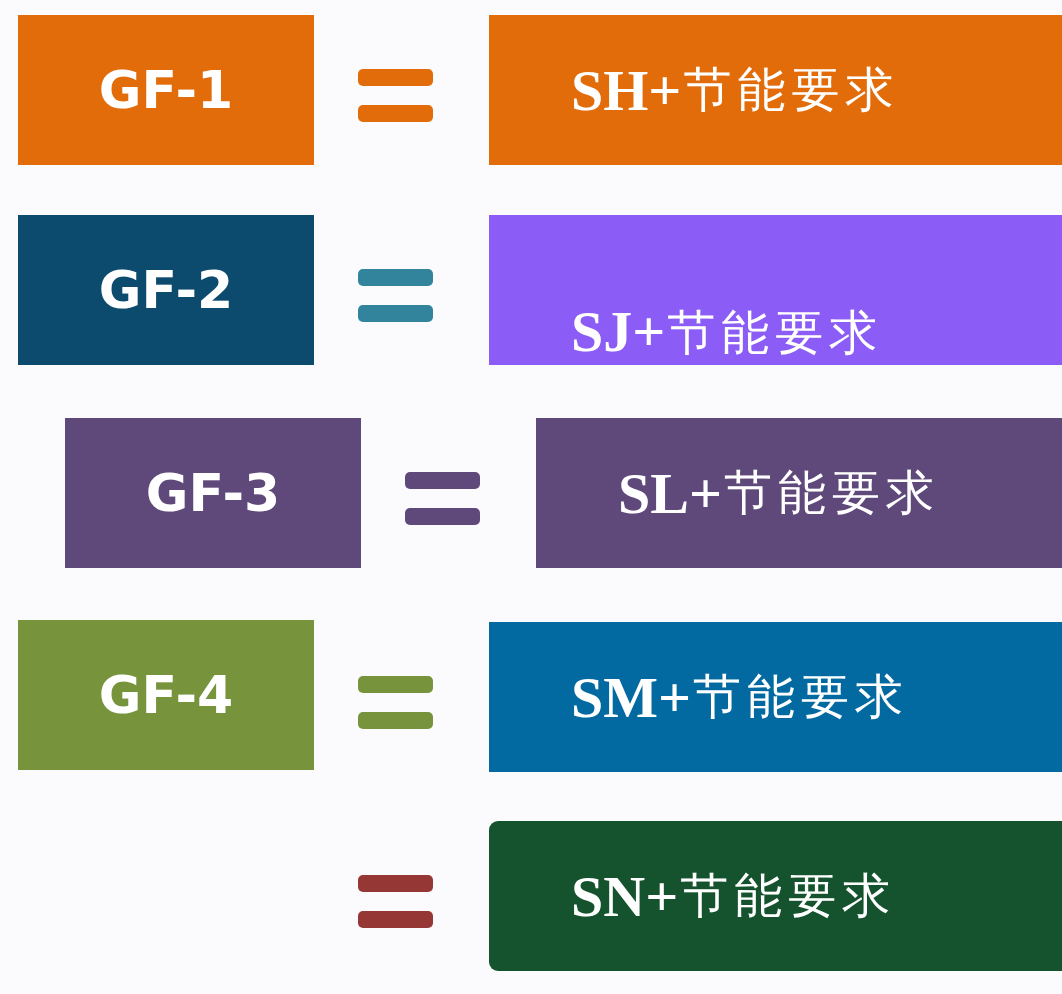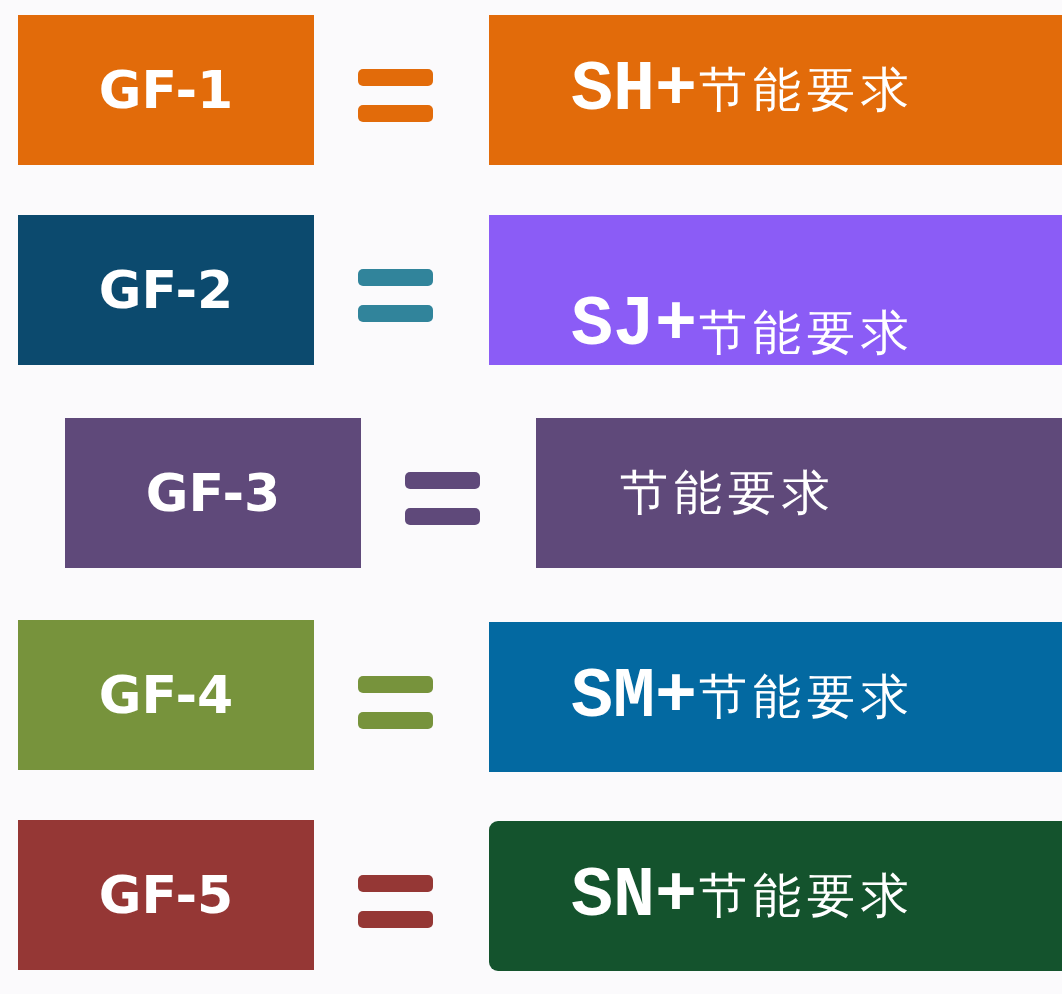--- a/index.html
+++ b/index.html
@@ -37,23 +37,23 @@
     .right-box {
       position: absolute; left: 471px; top: 0;
       width: 591px; height: 150px;
       color: #ffffff;
       display: flex; align-items: center;
       padding-left: 82px;
       box-sizing: border-box;
       white-space: nowrap;
     }
     .right-box .code {
-      font-family: Liberation Mono, monospace;
+      font-family: Liberation Serif, serif;
       font-weight: bold;
-      font-size: 70px;
+      font-size: 58px;
     }
     .right-box .req {
       font-family: "DejaVu Serif", "Liberation Serif", serif;
       font-size: 48px;
       letter-spacing: 6px;
       margin-left: 2px;
     }
   </style>
 </head>
 <body>
@@ -89,42 +89,40 @@
 
   <div class="row" style="top:418px;margin-left:47px;">
     <div class="left-box" style="background:#5F497A;">
       <span>GF-3</span>
     </div>
     <div class="equals">
       <div class="bar top" style="background:#5F497A;"></div>
       <div class="bar bottom" style="background:#5F497A;"></div>
     </div>
     <div class="right-box" style="background:#5F497A;">
+      <span class="code">SL+</span>
         <span class="req">节能要求</span>
     </div>
   </div>
 
   <div class="row" style="top:620px;">
     <div class="left-box" style="background:#77933C; ">
       <span>GF-4</span>
     </div>
     <div class="equals">
       <div class="bar top" style="background:#77933C; top:56px;"></div>
       <div class="bar bottom" style="background:#77933C; top:92px;"></div>
     </div>
     <div class="right-box" style="background:#0369a1; top:2px;">
       <span class="code">SM+</span>
         <span class="req">节能要求</span>
     </div>
   </div>
 
   <div class="row" style="top:820px;">
-    <div class="left-box" style="background:#953735;">
-      <span>GF-5</span>
-    </div>
     <div class="equals">
       <div class="bar top" style="background:#953735; top:55px;"></div>
       <div class="bar bottom" style="background:#953735; top:91px;"></div>
     </div>
     <div class="right-box" style="background:#14532d; top:1px;border-radius:9px;">
       <span class="code">SN+</span>
         <span class="req">节能要求</span>
     </div>
   </div>
 </div>

